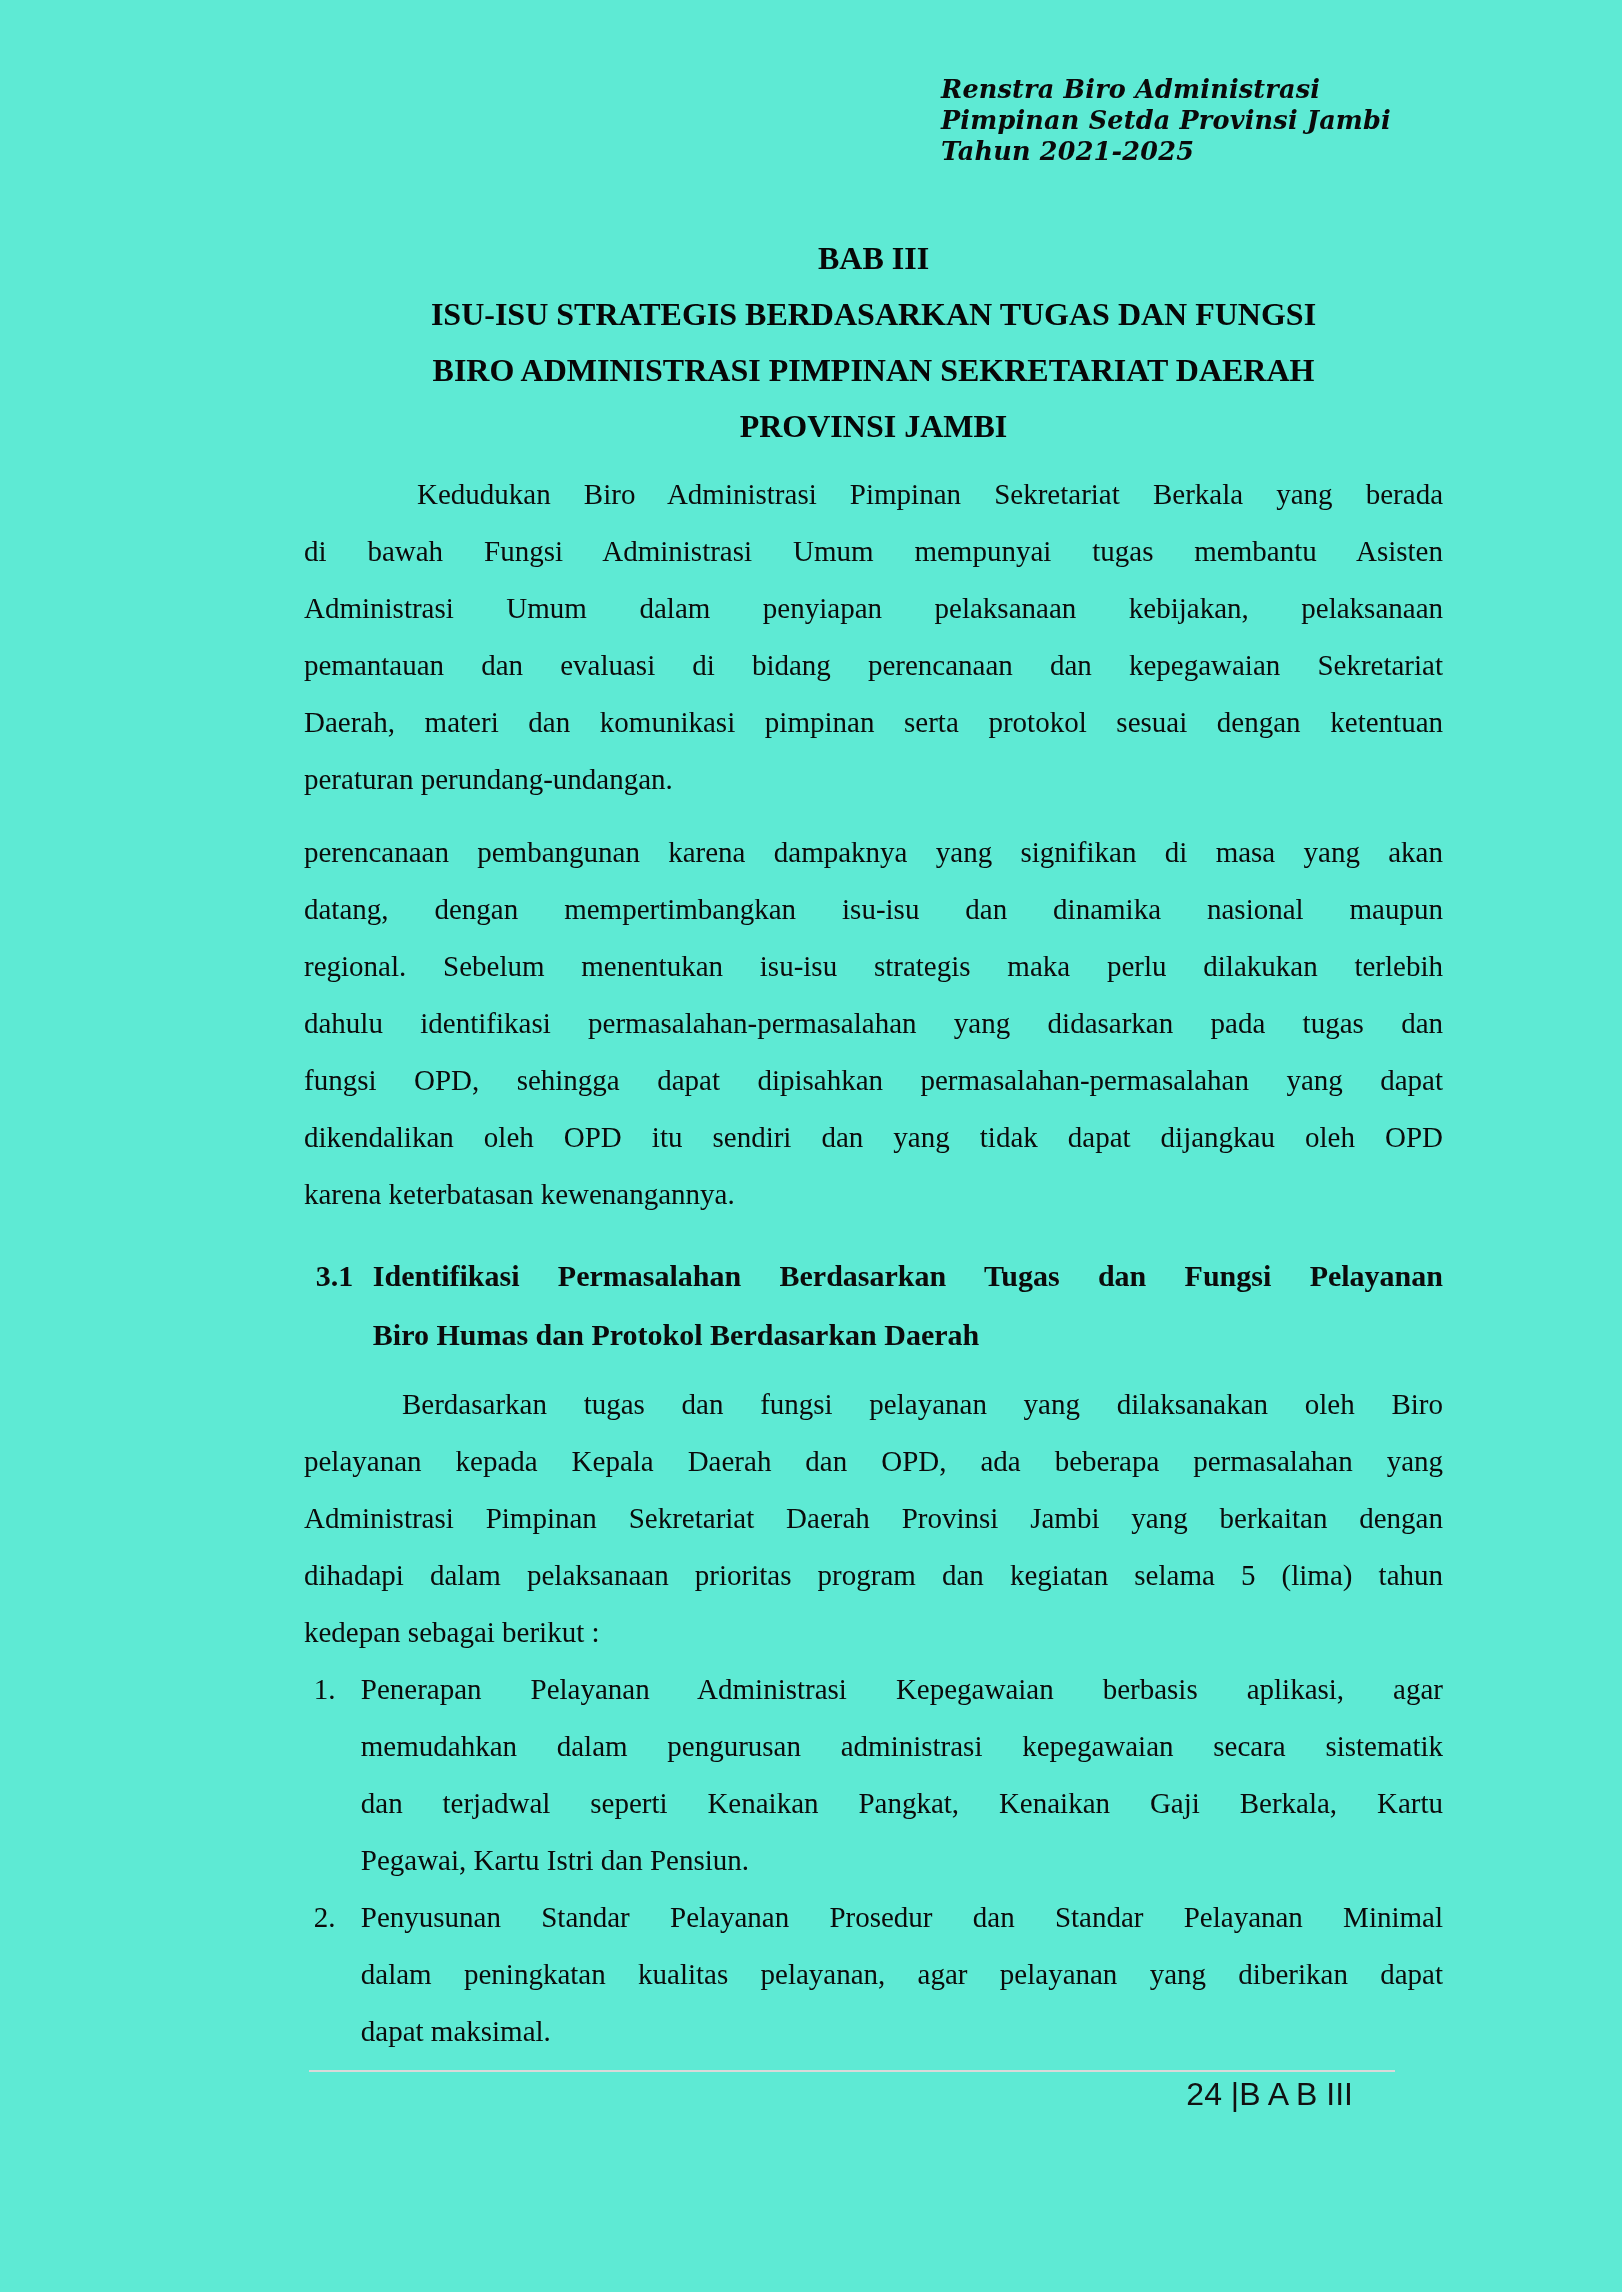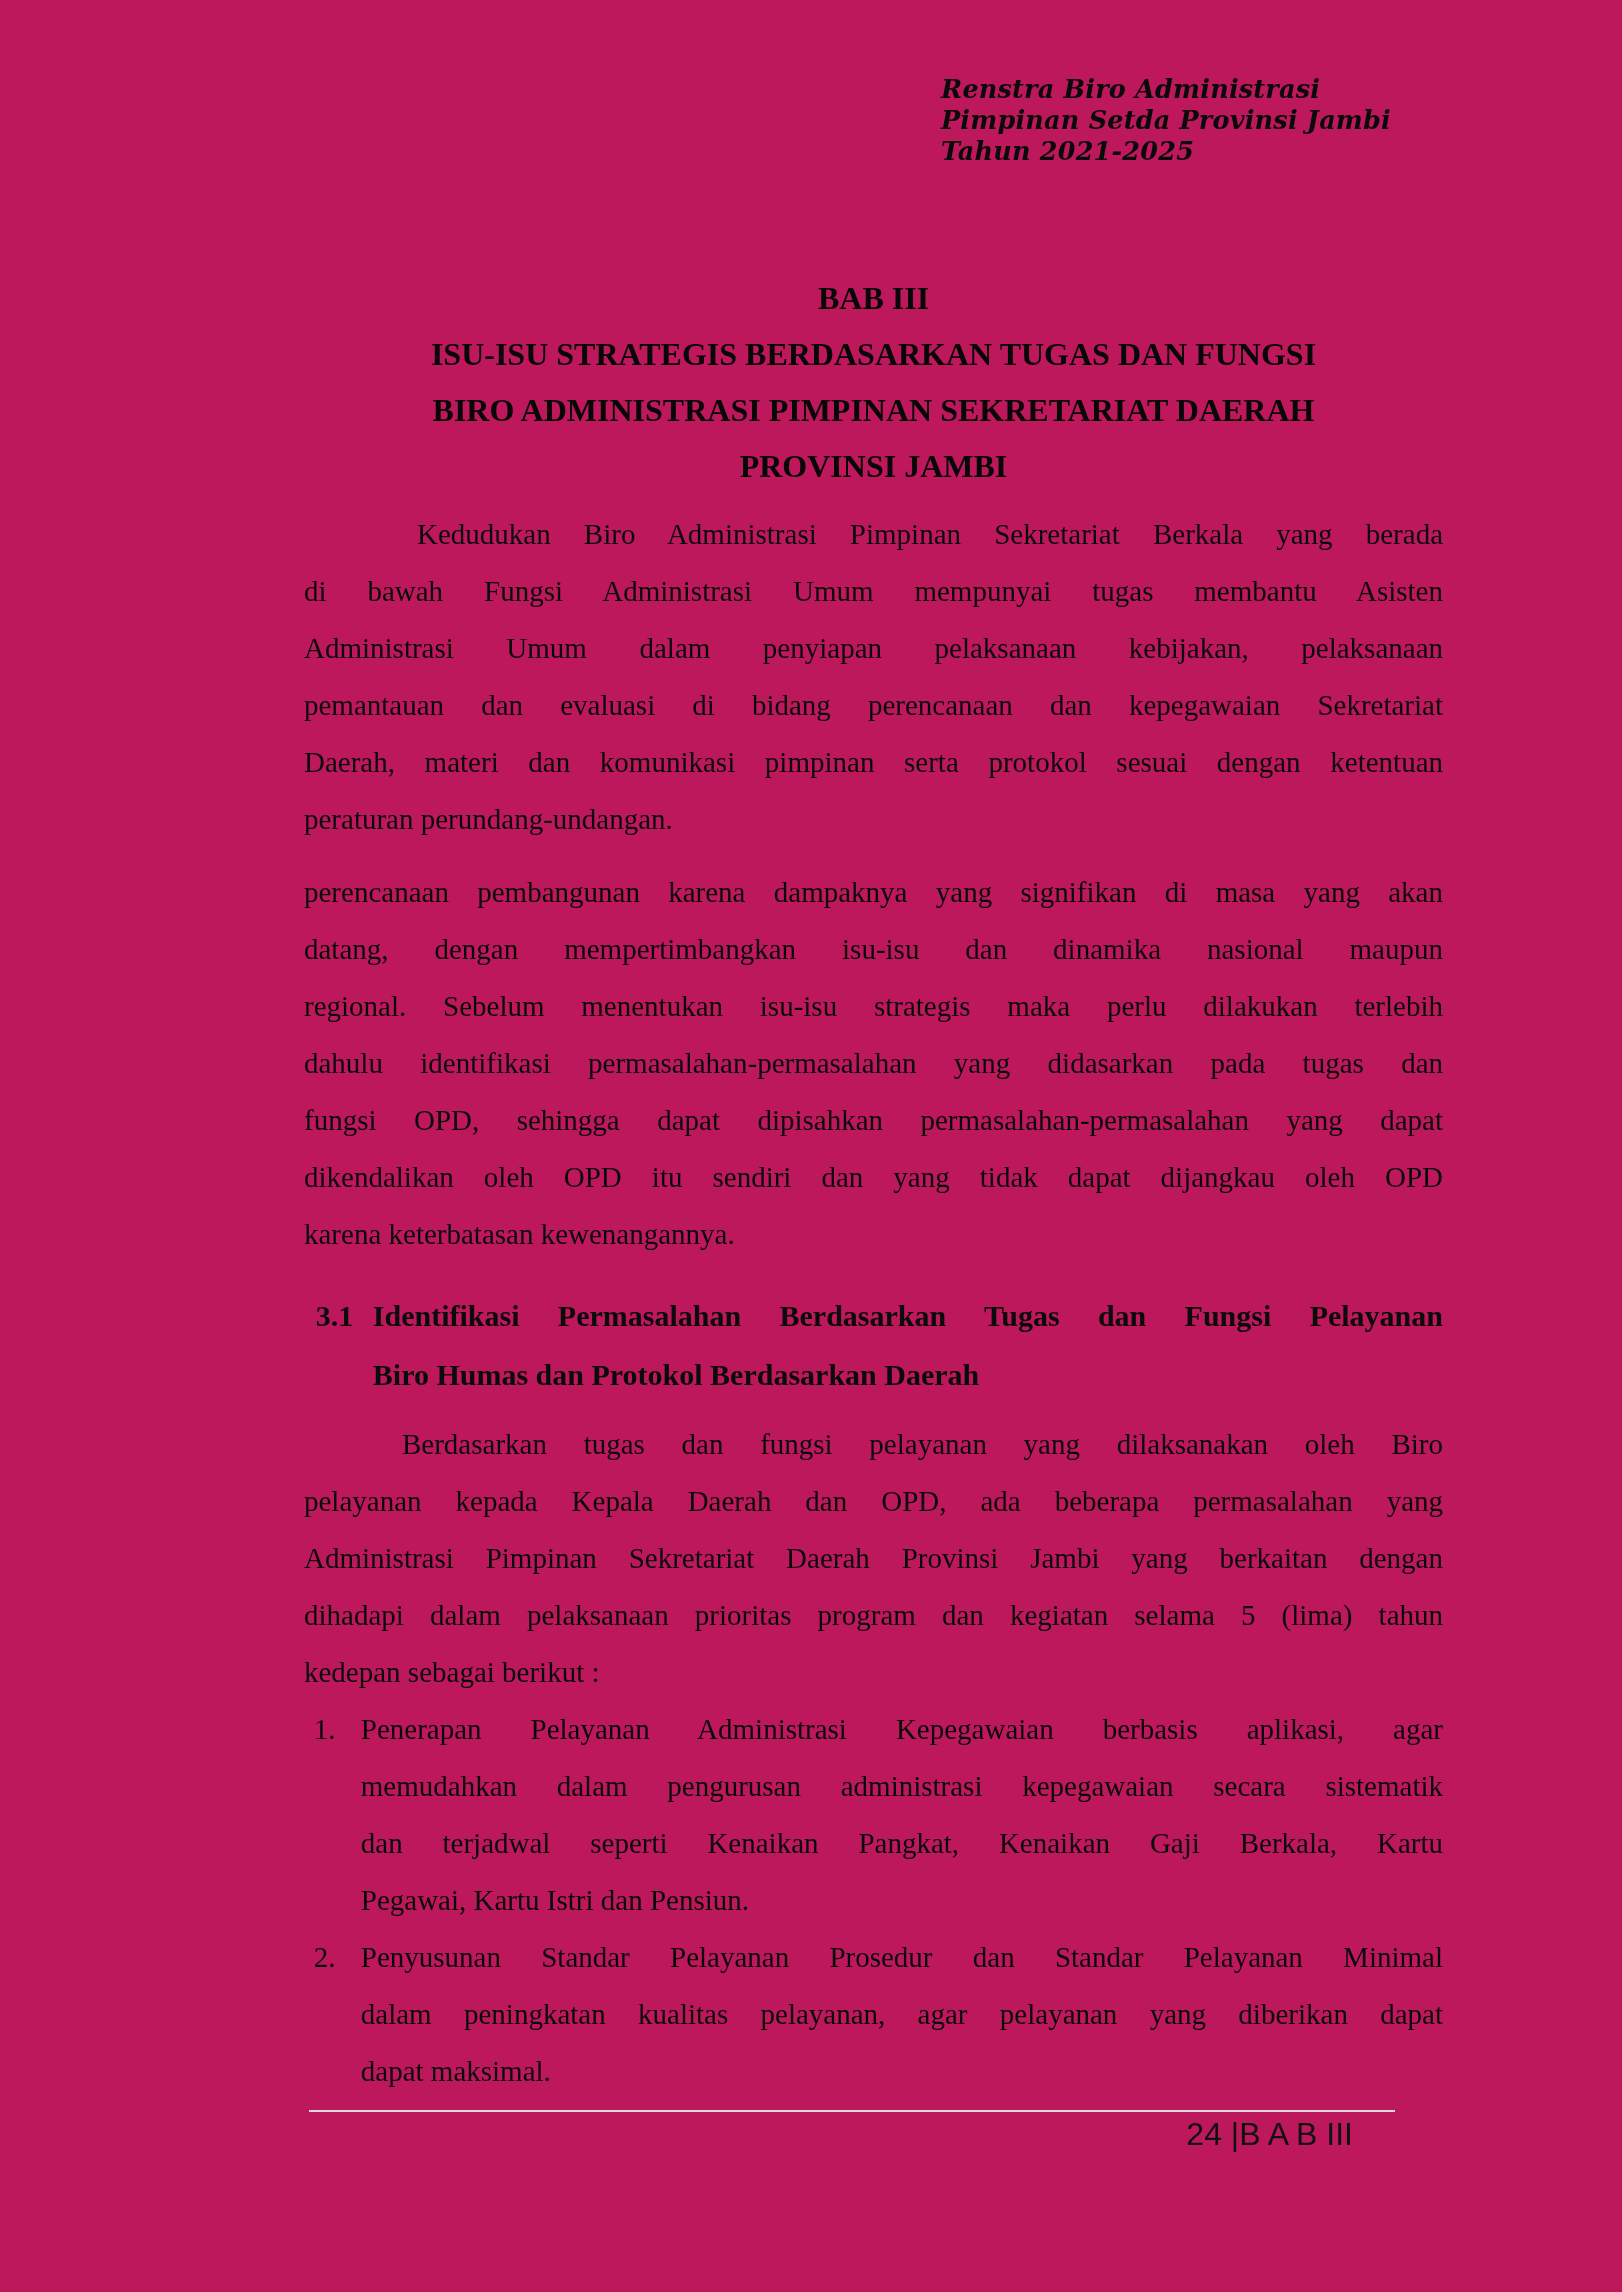--- a/index.html
+++ b/index.html
@@ -4,21 +4,21 @@
 <style>
   html, body {
     margin: 0;
     padding: 0;
     background: #ffffff;
   }
   .page {
     position: relative;
     width: 1622px;
     height: 2293px;
-    background: #be185d;
+    background: #5eead4;
     color: #0b0b0b;
     font-family: "Liberation Serif", serif;
     overflow: hidden;
   }
   
   .hdr {
     position: absolute;
     left: 941px;
     top: 74px;
     font-family: "DejaVu Serif", serif;
@@ -28,21 +28,20 @@
     line-height: 31px;
     letter-spacing: 0.2px;
     color: #0a0a0a;
   }
   
   .col {
     position: absolute;
     left: 304px;
     top: 0;
     width: 1139px;
-    margin-top: 40px;
   }
   .title {
     margin-top: 230px;
     text-align: center;
     font-weight: bold;
     font-size: 32px;
     line-height: 56px;
     color: #070707;
   }
   .bl {

